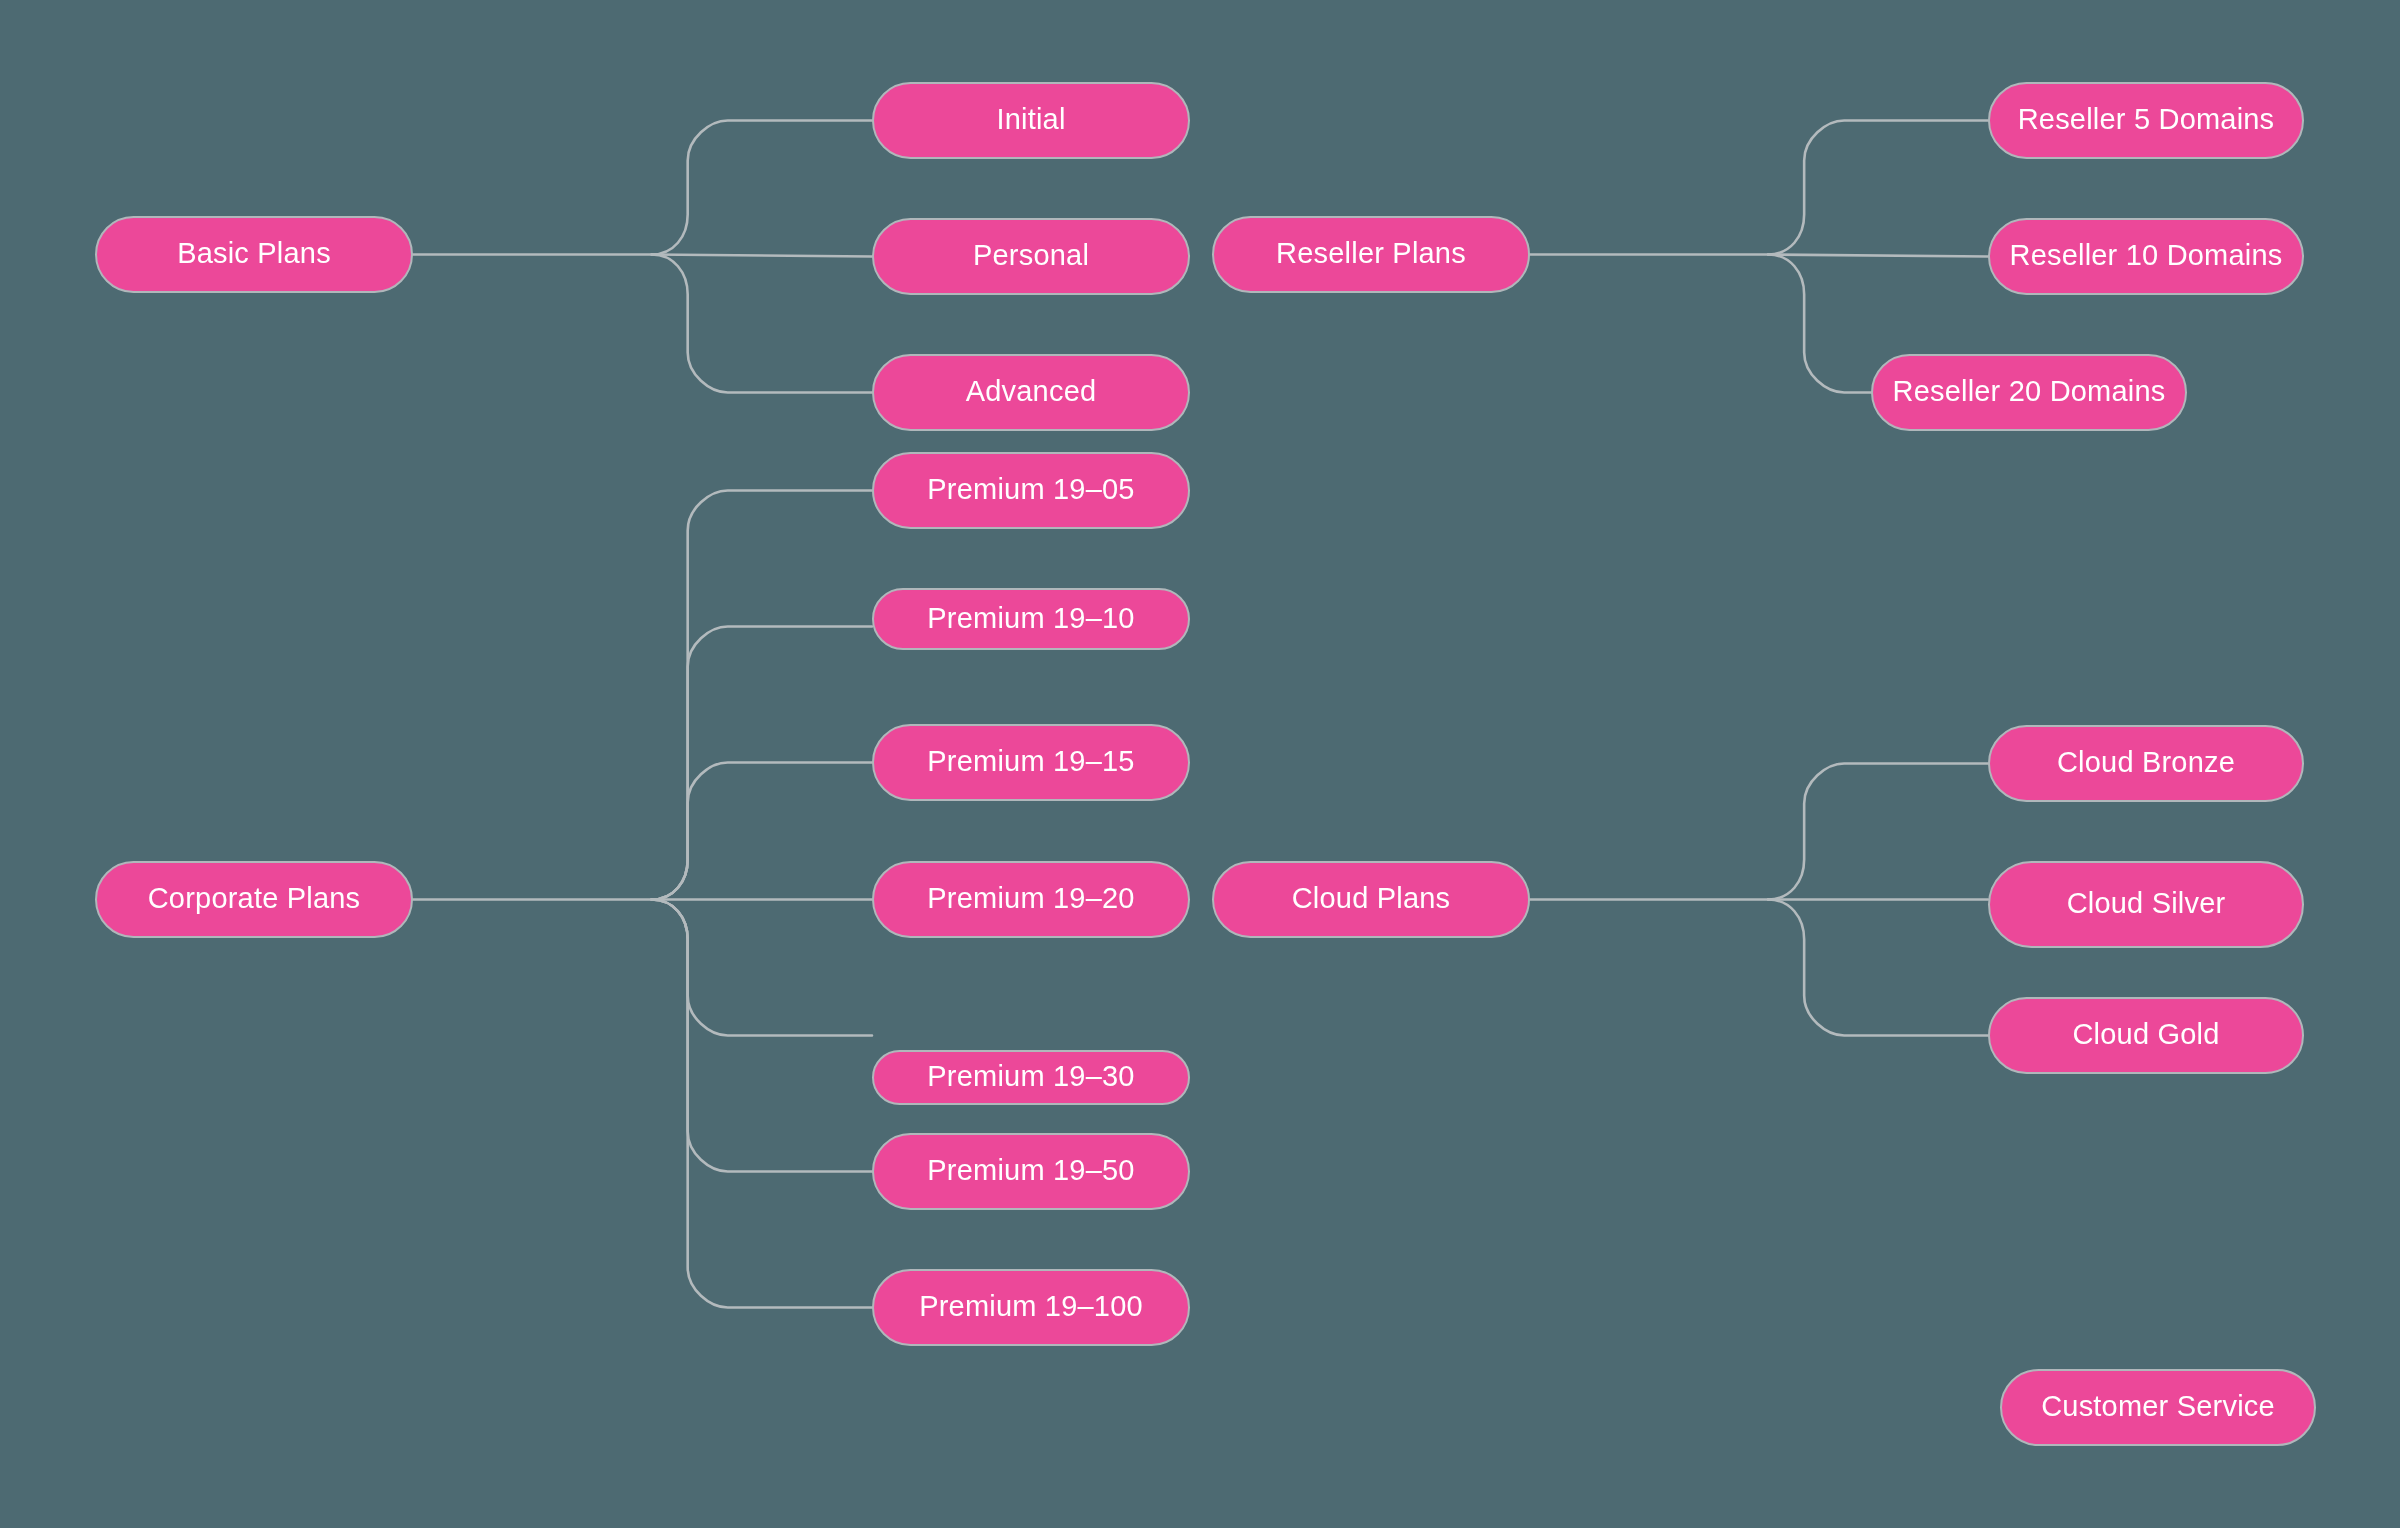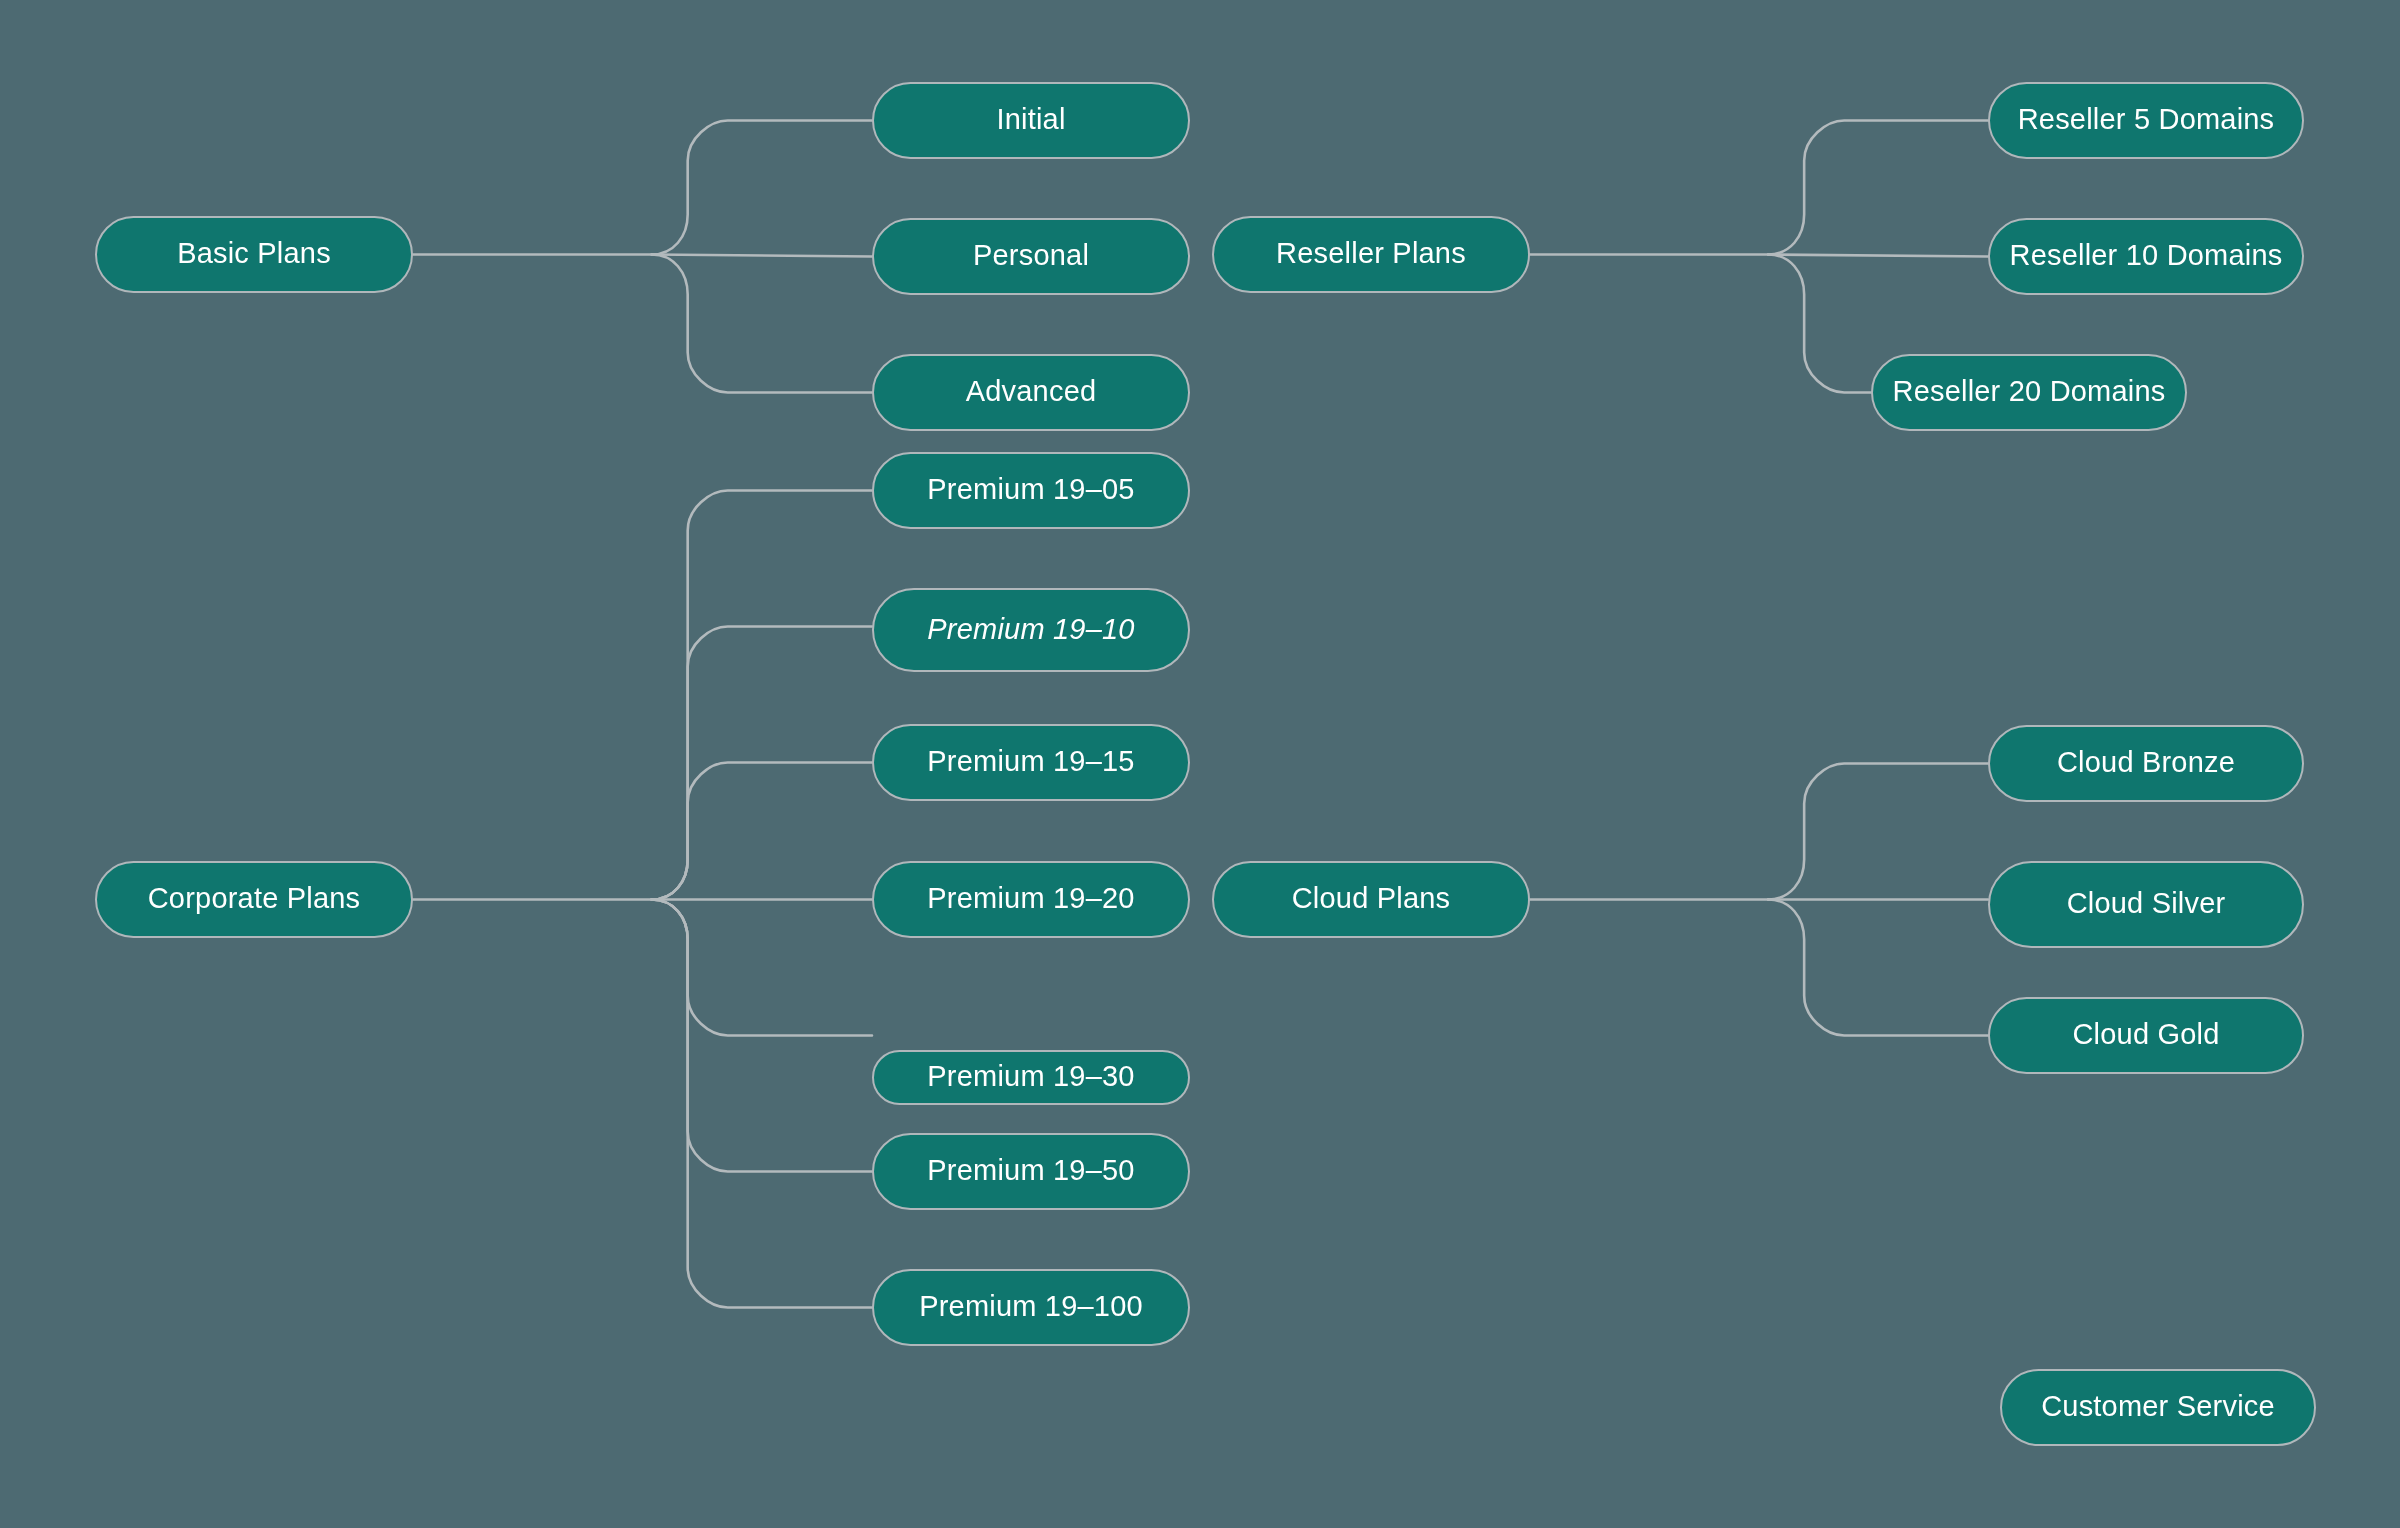--- a/index.html
+++ b/index.html
@@ -27,21 +27,21 @@
   #links path {
     fill: none;
     stroke: #b3babd;
     stroke-width: 2.6;
     stroke-linecap: round;
     stroke-linejoin: round;
   }
   .node {
     position: absolute;
     box-sizing: border-box;
-    background: #0f766e;
+    background: #ec4899;
     border: 2px solid #b0b7bb;
     border-radius: 999px;
     display: flex;
     align-items: center;
     justify-content: center;
     color: #ffffff;
     font-size: 29px;
     font-weight: 400;
     letter-spacing: 0.2px;
     white-space: nowrap;
@@ -91,21 +91,21 @@
       </div>
       <div class="node" style="left: 872px; top: 354px; width: 318px; height: 77px;">
         <span class="node-label">Advanced</span>
       </div>
       <div class="node" style="left: 95px; top: 861px; width: 318px; height: 77px;">
         <span class="node-label">Corporate Plans</span>
       </div>
       <div class="node" style="left: 872px; top: 452px; width: 318px; height: 77px;">
         <span class="node-label">Premium 19–05</span>
       </div>
-      <div class="node" style="left: 872px; top: 588px; width: 318px; height: 84px; font-style: italic;">
+      <div class="node" style="left: 872px; top: 588px; width: 318px; height: 62px;">
         <span class="node-label">Premium 19–10</span>
       </div>
       <div class="node" style="left: 872px; top: 724px; width: 318px; height: 77px;">
         <span class="node-label">Premium 19–15</span>
       </div>
       <div class="node" style="left: 872px; top: 861px; width: 318px; height: 77px;">
         <span class="node-label">Premium 19–20</span>
       </div>
       <div class="node" style="left: 872px; top: 1050px; width: 318px; height: 55px;">
         <span class="node-label">Premium 19–30</span>

